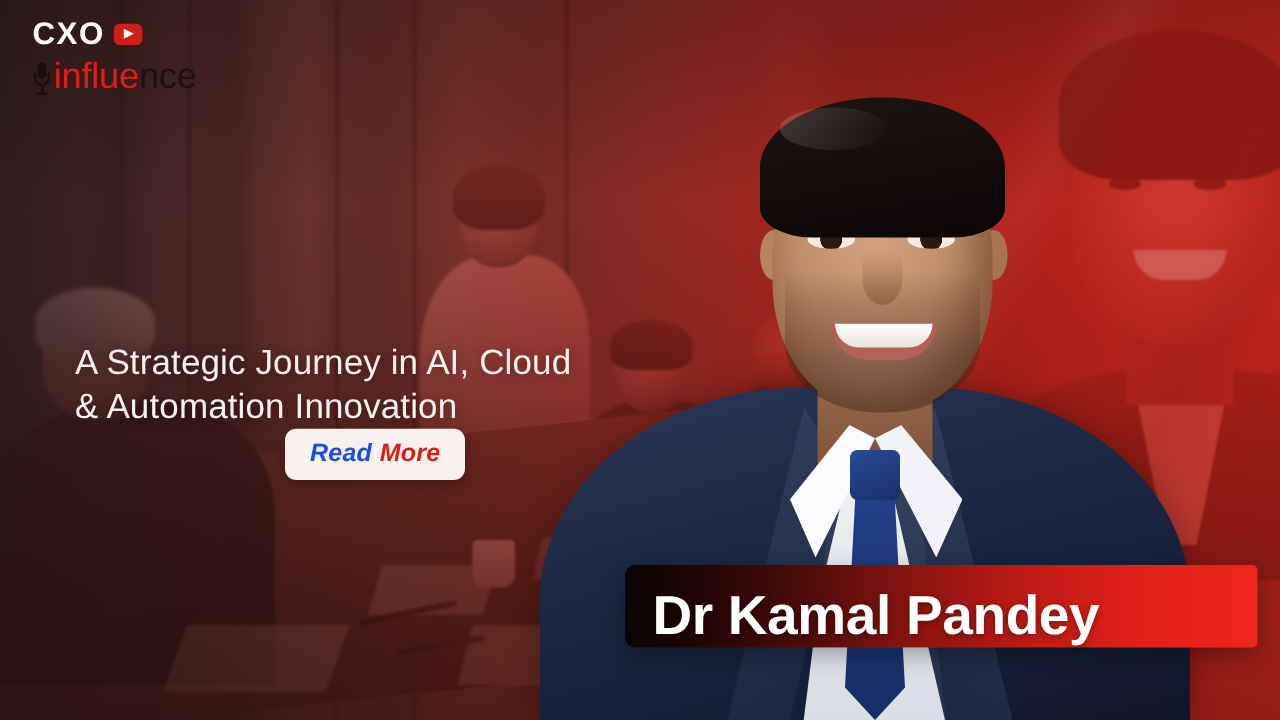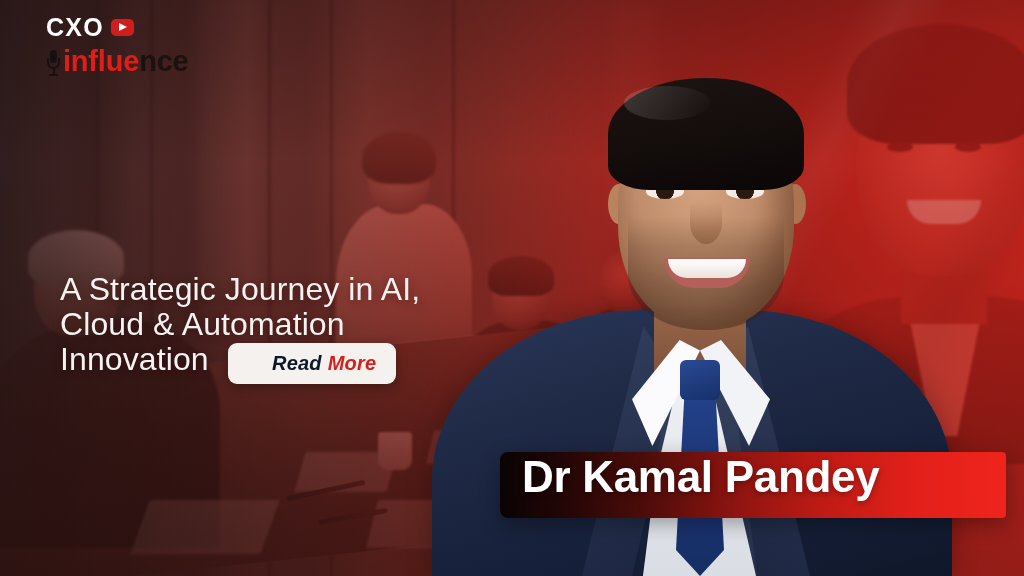--- a/index.html
+++ b/index.html
@@ -321,21 +321,21 @@
     background:#b3605a;
     overflow:hidden;
   }
   .p-teeth {
     position:absolute; left:236px; top:225px; width:78px; height:19px;
     border-radius:0 0 38px 38px;
     background:linear-gradient(180deg,#ffffff,#eae2dc);
   }
 
   
-  .logo { position:absolute; left:26px; top:12px; width:168px; height:66px;margin-left:20px; }
+  .logo { position:absolute; left:26px; top:12px; width:168px; height:66px; }
   .logo-row1 { display:flex; align-items:center; gap:7px; height:30px; }
   .logo-cxo {
     font-size:25px; font-weight:700; letter-spacing:1.2px; color:#ffffff;
     line-height:1;
   }
   .logo-play {
     width:23px; height:17px; border-radius:5px;
     background:#cf1f1c; position:relative;
   }
   .logo-play:after {
@@ -357,51 +357,51 @@
     border:2px solid #18100f; border-top:none;
     border-radius:0 0 9px 9px;
   }
   .logo-mic .mic-stem {
     position:absolute; left:6.5px; top:19px; width:2px; height:6px; background:#18100f;
   }
   .logo-mic .mic-base {
     position:absolute; left:3px; top:24px; width:9px; height:2px; background:#18100f;
   }
   .logo-word {
-    font-size:29px; font-weight:700; line-height:1; letter-spacing:-.2px;
+    font-size:29px; font-weight:400; line-height:1; letter-spacing:-.2px;
   }
   .logo-word .red { color:#e01d17; }
   .logo-word .dark { color:#1a1110; }
 
   
   .headline {
     position:absolute; left:60px; top:160px; width:520px;
     font-size:38px; font-weight:700; line-height:46px; letter-spacing:-.4px;
     color:#ffffff;
     text-shadow:0 2px 10px rgba(30,8,8,.40);
   }
   .subhead {
     position:absolute; left:60px; top:272px; width:420px;
-    font-size:32px; font-weight:300; line-height:35px; letter-spacing:.1px;
+    font-size:28px; font-weight:300; line-height:35px; letter-spacing:.1px;
     color:#f6f2f1;
     text-shadow:0 2px 10px rgba(30,8,8,.42);
   }
 
   
   .read-more {
     position:absolute; left:228px; top:343px;
     display:flex; align-items:center; justify-content:center; gap:6px;
     padding:9px 20px;
     background:#f4f1ef;
     border-radius:9px;
     box-shadow:0 3px 12px rgba(0,0,0,.30);
     font-style:italic; font-weight:700; font-size:20px; letter-spacing:.2px;
     cursor:pointer;
   }
-  .read-more .rm-read { color:#0f172a;margin-left:24px; }
+  .read-more .rm-read { color:#1d4ed8; }
   .read-more .rm-more { color:#d6201b; }
 
   
   .share-btn {
     position:absolute; left:70px; top:461px;
     width:196px; height:56px;
     background:#ffffff;
     border-radius:30px;
     display:flex; align-items:center; justify-content:center; gap:11px;
     box-shadow:0 5px 18px rgba(0,0,0,.28);
@@ -418,21 +418,21 @@
   .share-label { font-size:26px; font-weight:700; color:#ee1c1c; letter-spacing:.2px; }
 
   
   .name-banner {
     position:absolute; left:500px; top:452px;
     width:506px; height:66px;
     border-radius:8px 4px 4px 8px;
     background:linear-gradient(90deg,
       #0a0303 0%, #210605 12%, #4b0c09 28%,
       #8c1410 46%, #c01b15 64%, #e2201a 82%, #ef241c 100%);
-    display:flex; align-items:flex-start;
+    display:flex; align-items:flex-end;
     box-shadow:0 6px 20px rgba(0,0,0,.32);
   }
   .name-text {
     margin-left:22px;
     font-size:44px; font-weight:700; letter-spacing:-.3px;
     color:#ffffff; white-space:nowrap;
     text-shadow:0 2px 6px rgba(0,0,0,.35);
   }
 </style>
 </head>

